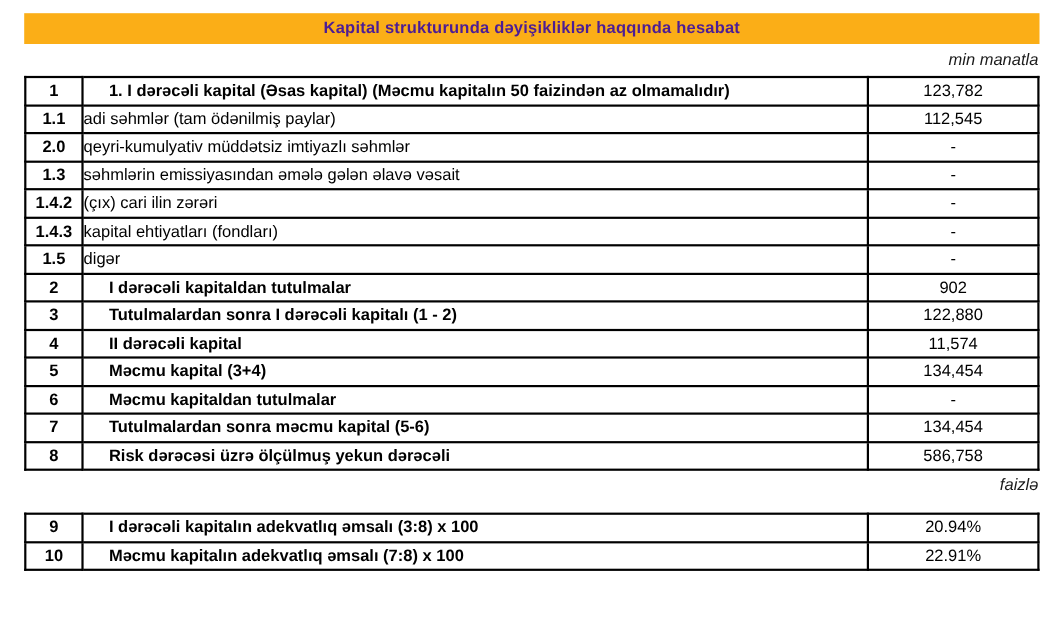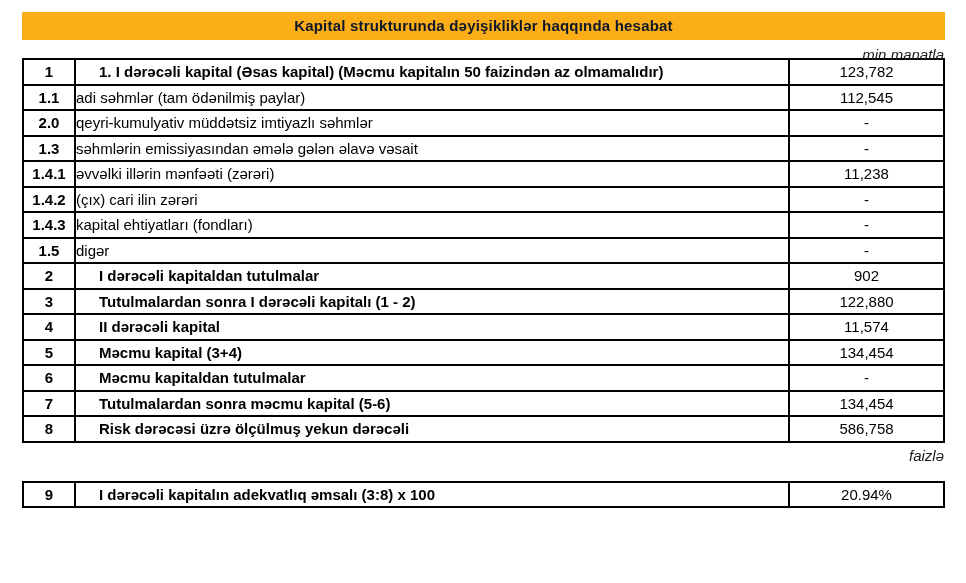--- a/index.html
+++ b/index.html
@@ -20,26 +20,26 @@
   }
   .title-bar {
     margin-top: 12px;
     height: 28px;
     line-height: 28px;
     background: #FBAE17;
     text-align: center;
     font-weight: 700;
     font-size: 15px;
     letter-spacing: 0.2px;
-    color: #0f172a;
+    color: #4c1d95;
     white-space: nowrap;
     overflow: hidden;
   }
   .unit-line {
-    height: 18px;
+    height: 29px;
     line-height: 29px;
     text-align: right;
     font-style: italic;
     font-size: 15px;
     color: #1a1a1a;
     padding-right: 1px;
   }
   .unit-line.second {
     height: 38px;
     line-height: 25px;
@@ -108,25 +108,20 @@
           <td class="cell-no">2.0</td>
           <td class="cell-label">qeyri-kumulyativ müddətsiz imtiyazlı səhmlər</td>
           <td class="cell-value">-</td>
         </tr>
         <tr>
           <td class="cell-no">1.3</td>
           <td class="cell-label">səhmlərin emissiyasından əmələ gələn əlavə vəsait</td>
           <td class="cell-value">-</td>
         </tr>
         <tr>
-          <td class="cell-no">1.4.1</td>
-          <td class="cell-label">əvvəlki illərin mənfəəti (zərəri)</td>
-          <td class="cell-value">11,238</td>
-        </tr>
-        <tr>
           <td class="cell-no">1.4.2</td>
           <td class="cell-label">(çıx) cari ilin zərəri</td>
           <td class="cell-value">-</td>
         </tr>
         <tr>
           <td class="cell-no">1.4.3</td>
           <td class="cell-label">kapital ehtiyatları (fondları)</td>
           <td class="cell-value">-</td>
         </tr>
         <tr>
@@ -179,16 +174,21 @@
       <col style="width:52px">
       <col>
       <col style="width:155px">
     </colgroup>
     <tbody>
         <tr class="bold">
           <td class="cell-no">9</td>
           <td class="cell-label">I dərəcəli kapitalın adekvatlıq əmsalı (3:8) x 100</td>
           <td class="cell-value">20.94%</td>
         </tr>
+        <tr class="bold">
+          <td class="cell-no">10</td>
+          <td class="cell-label">Məcmu kapitalın adekvatlıq əmsalı (7:8) x 100</td>
+          <td class="cell-value">22.91%</td>
+        </tr>
       </tbody>
   </table>
 
 </div>
 
 </body></html>

